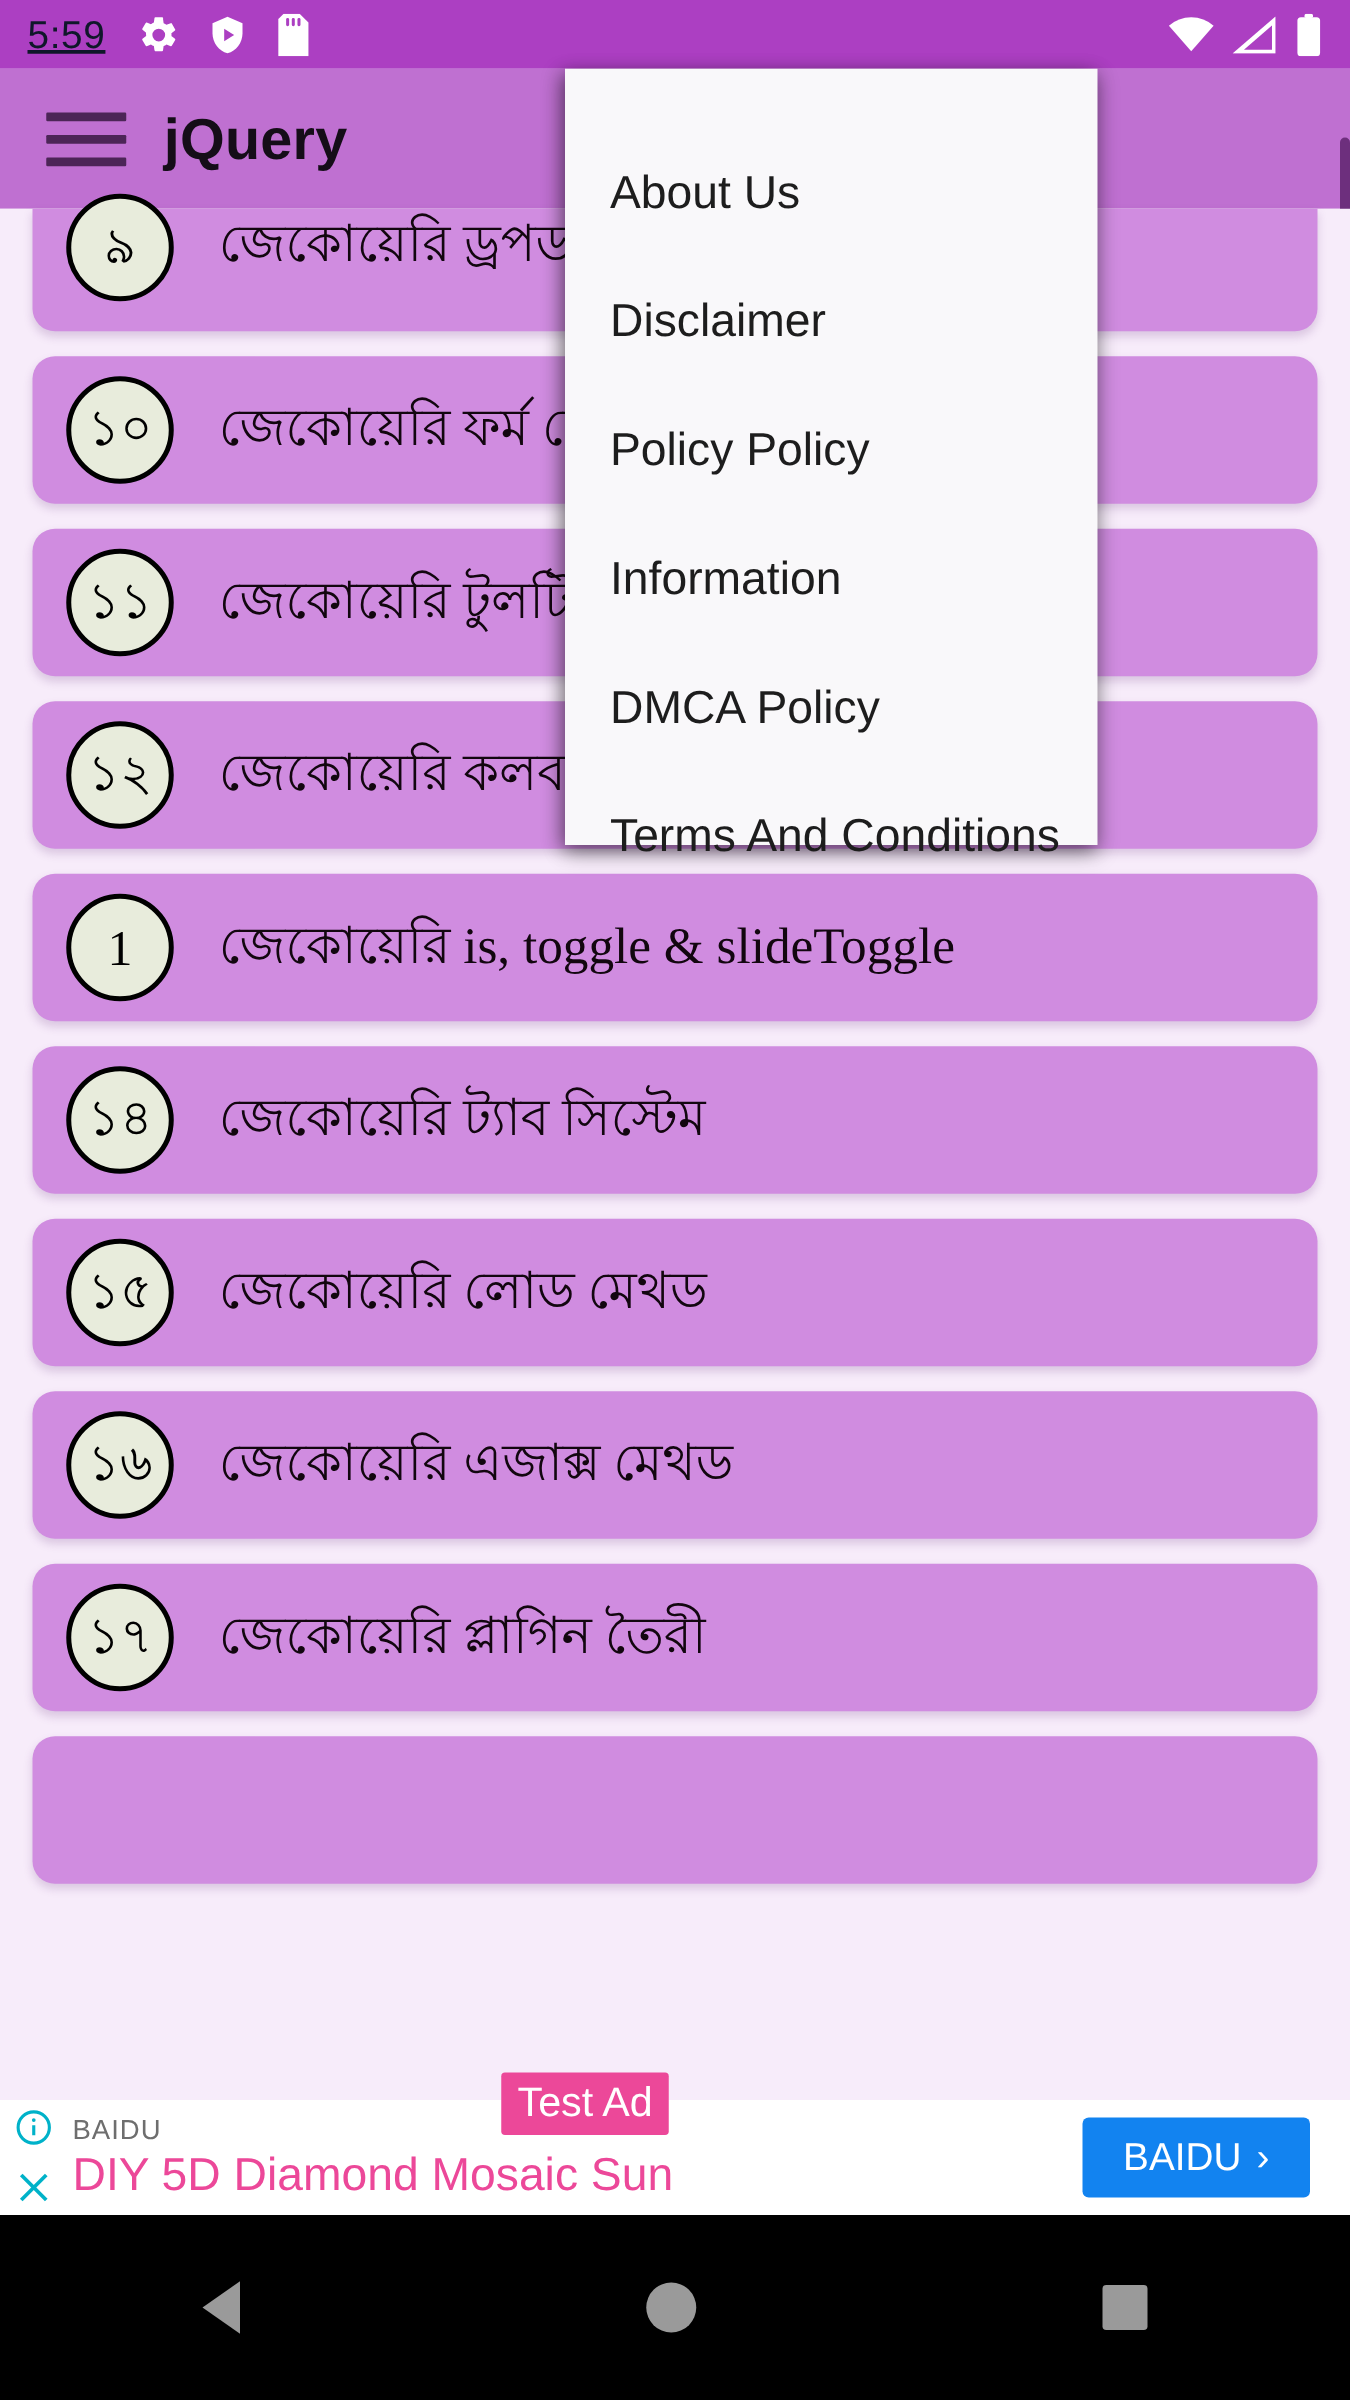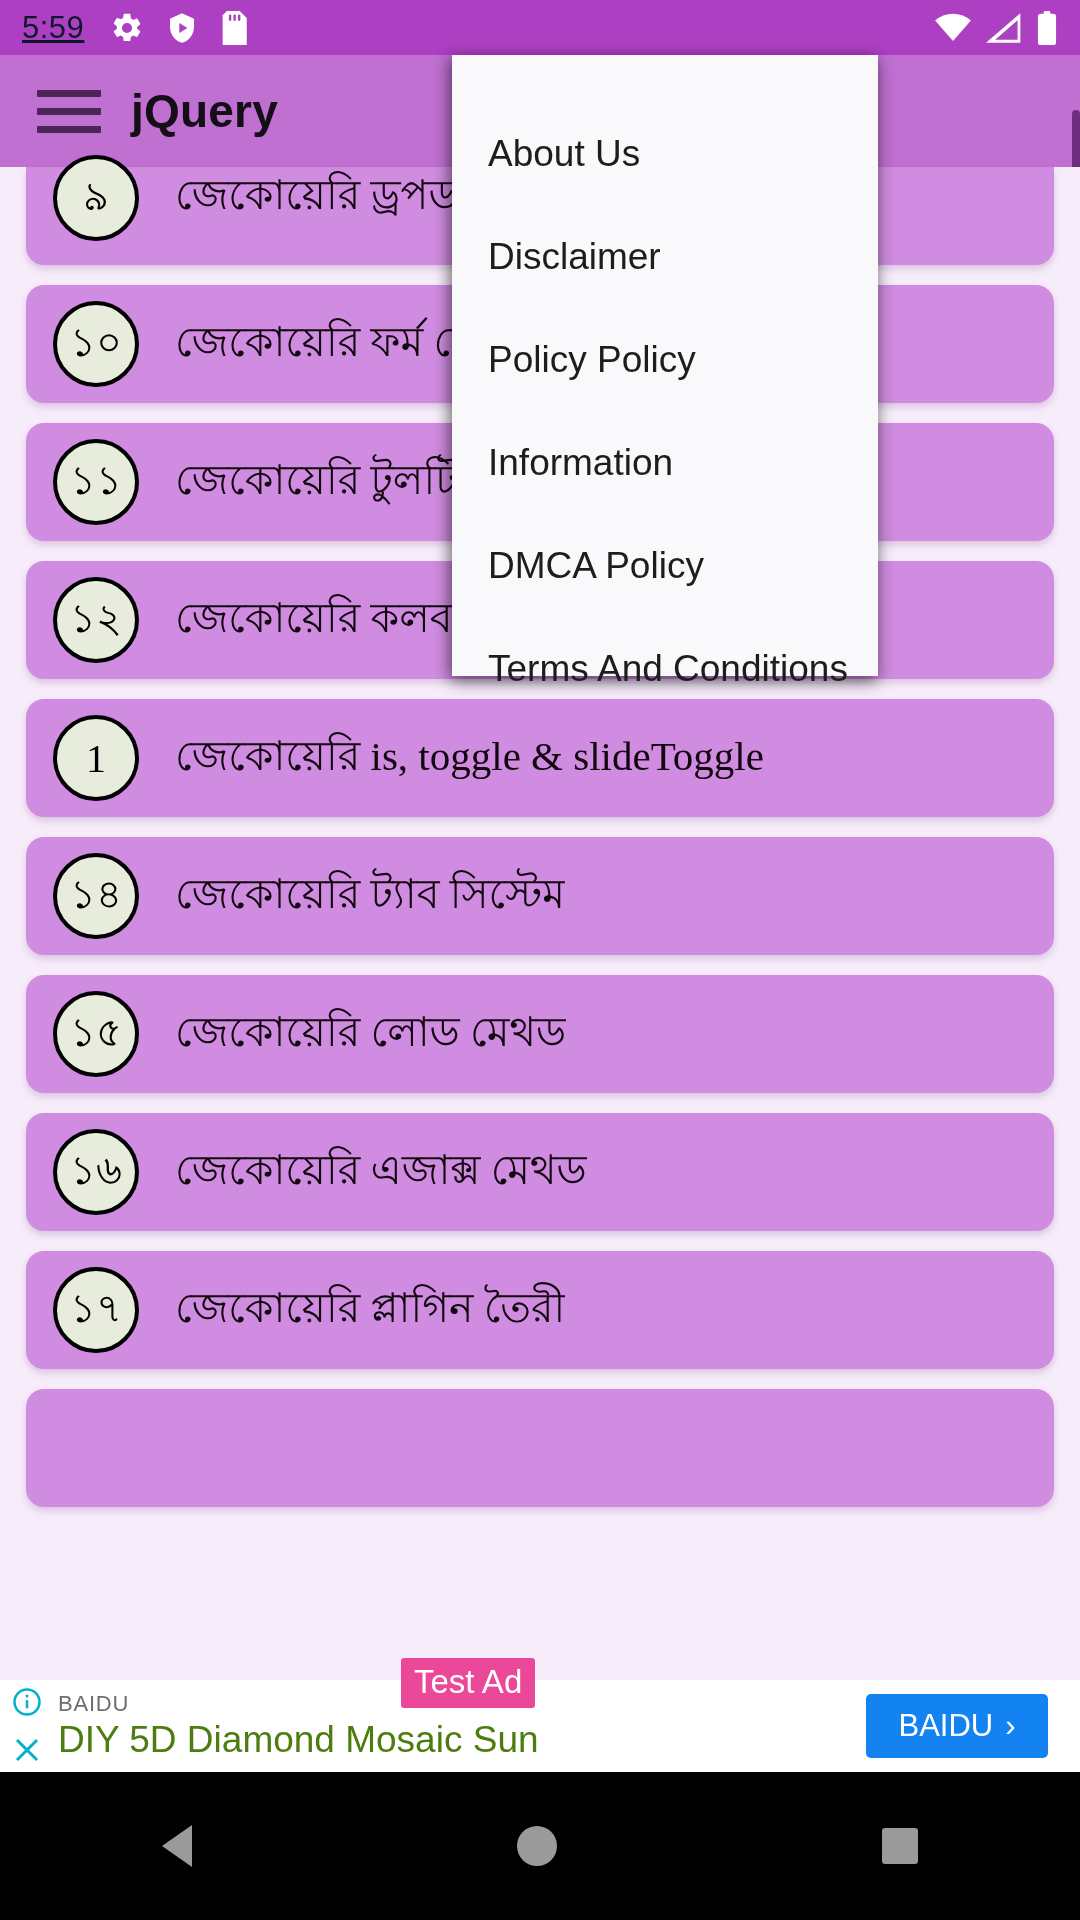--- a/index.html
+++ b/index.html
@@ -65,21 +65,21 @@
 
   
   #ad {
     position: absolute; left: 0; top: 1680px; width: 1080px; height: 92px;
     background: #fff; display: flex; align-items: center; z-index: 50;
   }
   #ad-left-icons { width: 46px; display: flex; flex-direction: column; align-items: center;
                    justify-content: center; gap: 18px; margin-left: 4px; }
   #ad-text { margin-left: 8px; }
   #ad-advertiser { font-size: 22px; color: #6e6e6e; letter-spacing: .8px; }
-  #ad-headline { font-size: 37px; color: #4d7c0f; margin-top: 2px; }
+  #ad-headline { font-size: 37px; color: #ec4899; margin-top: 2px; }
   #test-ad-badge {
     position: absolute; left: 401px; top: -22px; background: #ec4899; color: #fff;
     font-size: 33px; padding: 5px 13px 7px 13px; border-radius: 3px; z-index: 55;
   }
   #ad-open {
     position: absolute; right: 32px; top: 14px; width: 182px; height: 64px;
     background: #1283f0; color: #fff; border: none; border-radius: 5px;
     font-size: 31px; display: flex; align-items: center; justify-content: center; gap: 12px;
     font-family: "Liberation Sans", sans-serif;
   }

